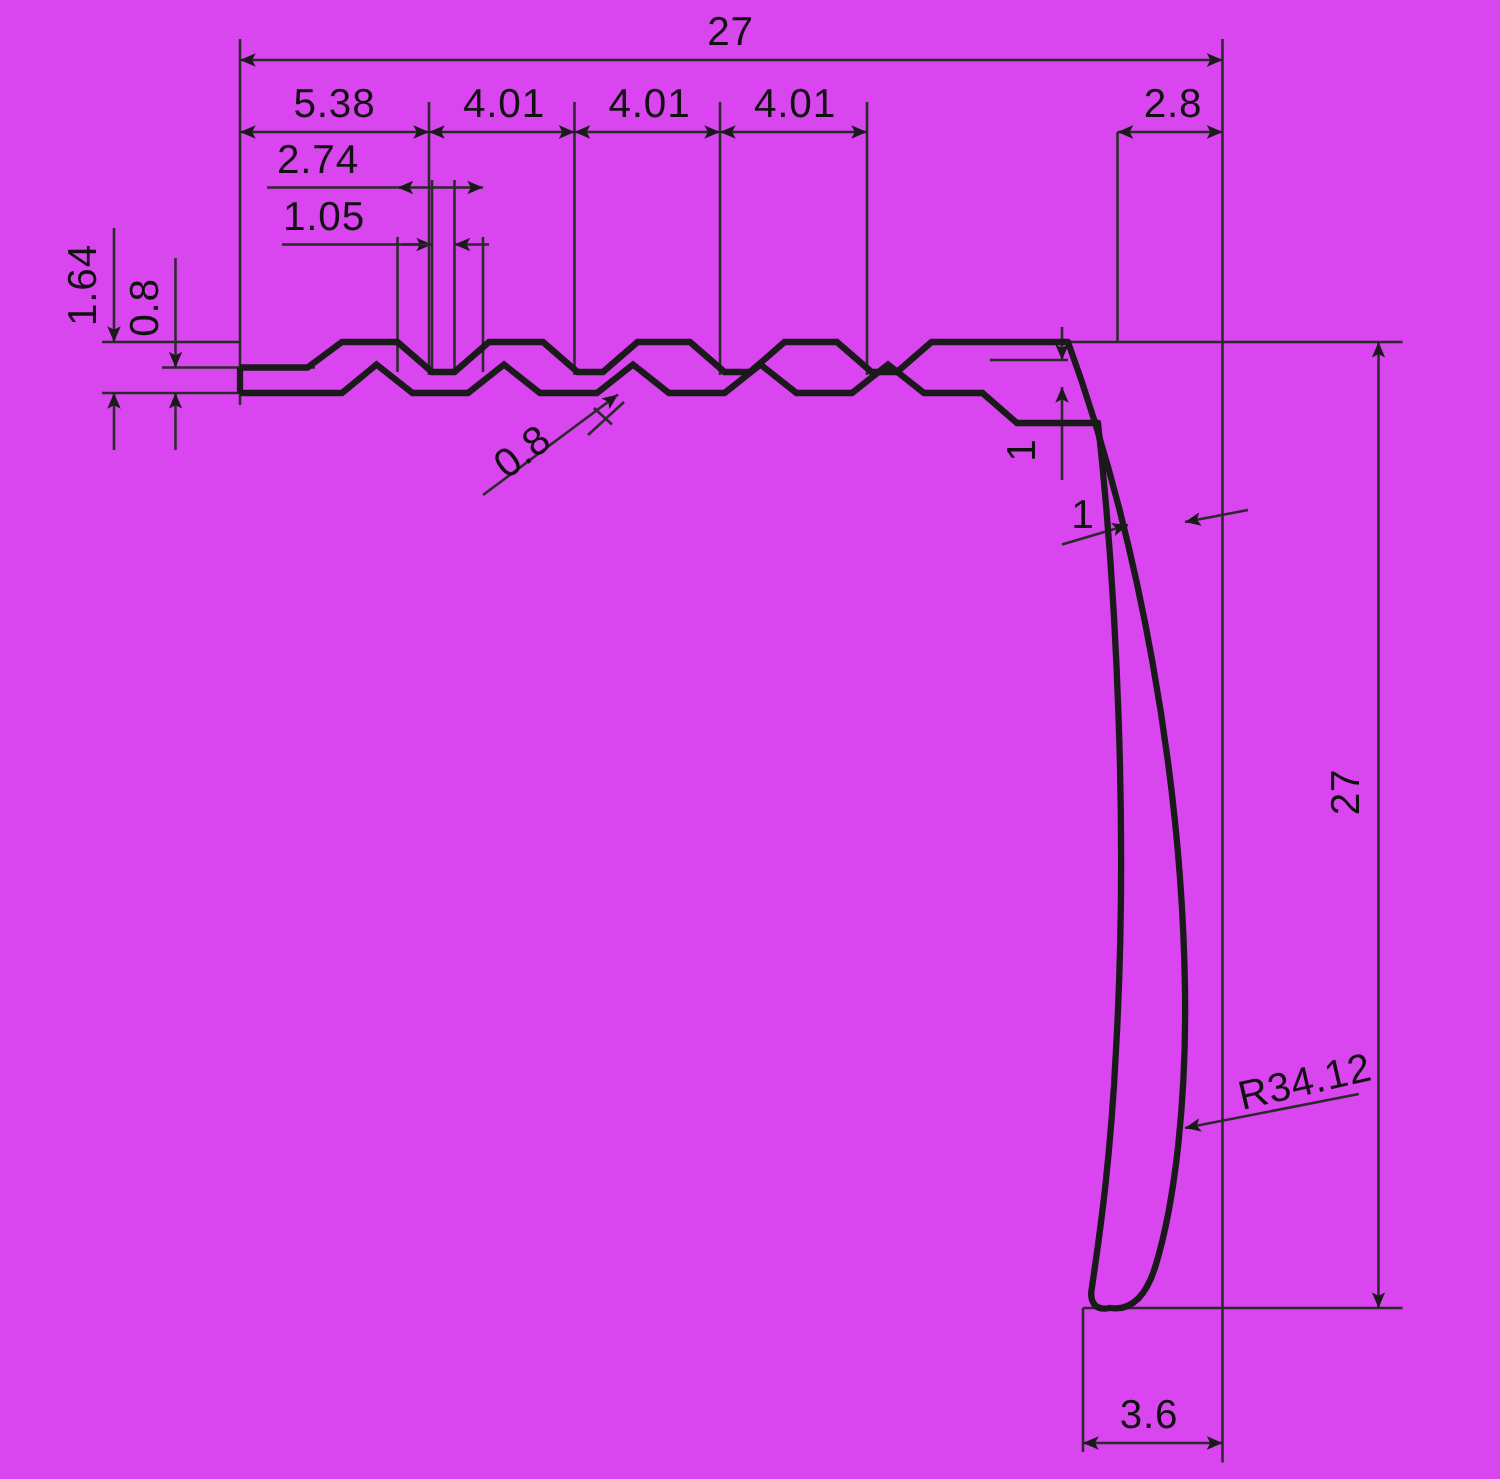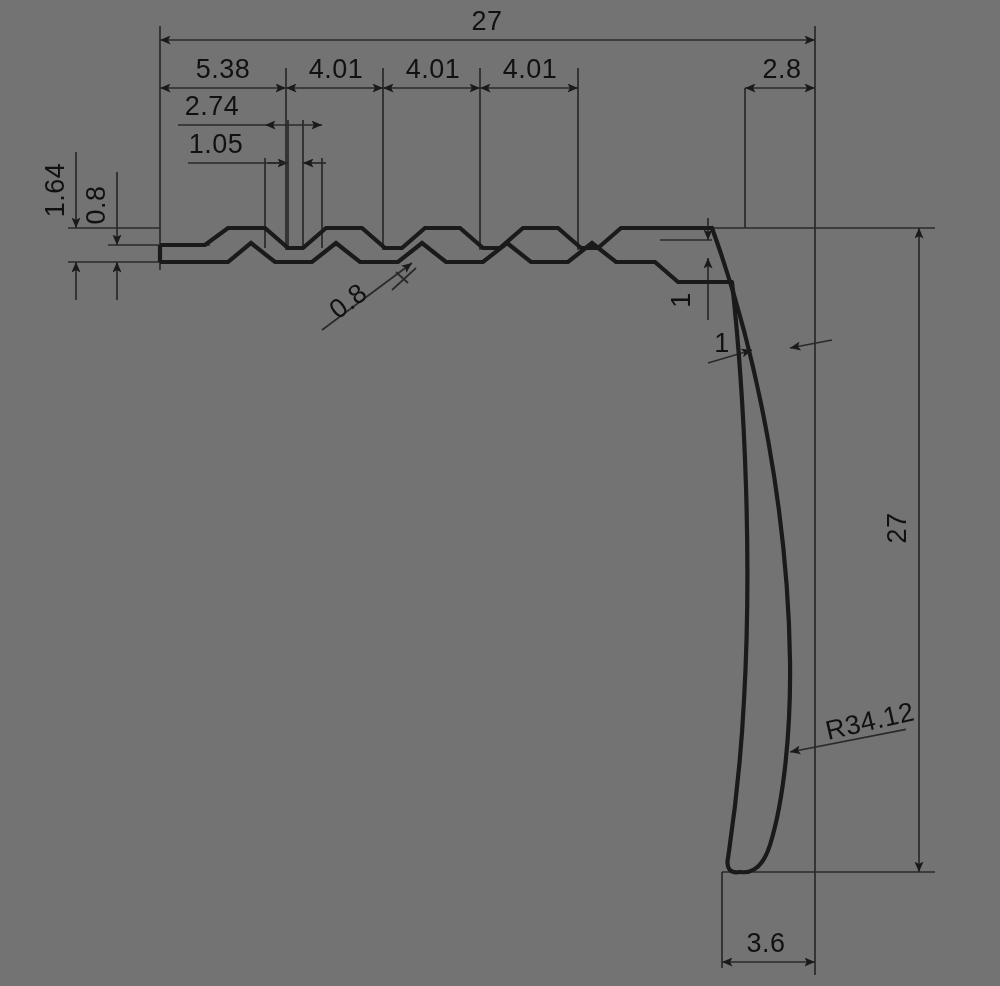--- a/index.html
+++ b/index.html
@@ -7,21 +7,21 @@
     padding: 0;
     background: #ffffff;
   }
   body {
     font-family: "Liberation Sans", sans-serif;
   }
   #drawing-root {
     position: relative;
     width: 1000px;
     height: 986px;
-    background: #737373;
+    background: #d946ef;
     overflow: hidden;
   }
   svg#cad {
     display: block;
     width: 1000px;
     height: 986px;
   }
   .obj   { fill: none; stroke: #1a1a1a; stroke-width: 4.2; stroke-linejoin: miter; stroke-linecap: butt; }
   .objr  { fill: none; stroke: #1a1a1a; stroke-width: 4.2; stroke-linejoin: round; stroke-linecap: round; }
   .dim   { fill: none; stroke: #2a2a2a; stroke-width: 1.7; }

